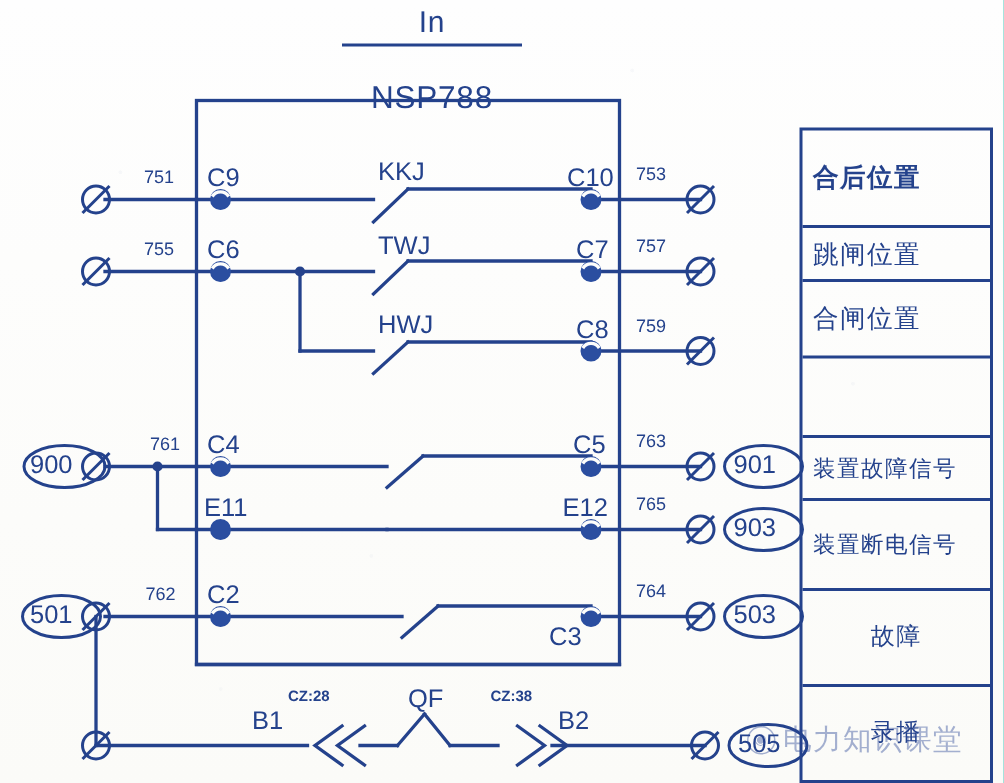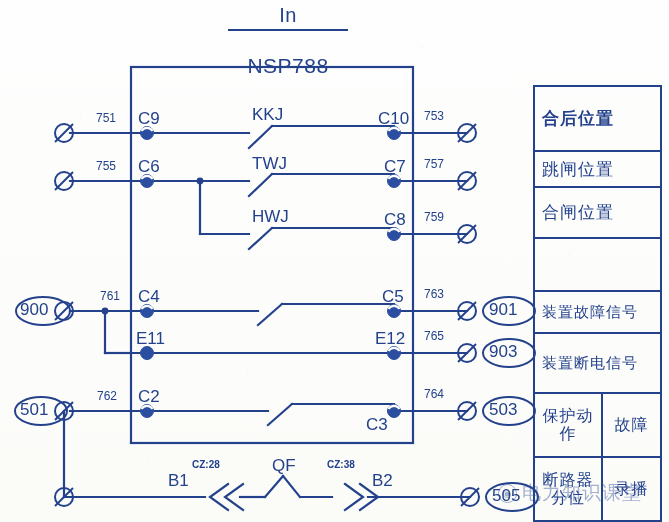--- a/index.html
+++ b/index.html
@@ -283,25 +283,20 @@
   <div class="lbl t-ref" style="left:372px;top:472px;">B2</div>
 
   <div id="panel">
     <div class="prow" style="height:65px;font-weight:bold;">合后位置</div>
     <div class="prow" style="height:36px;">跳闸位置</div>
     <div class="prow" style="height:51px;">合闸位置</div>
     <div class="spacer" style="height:51px;"></div>
     <div class="prow" style="height:42px;font-size:15px;">装置故障信号</div>
     <div class="prow" style="height:60px;font-size:15px;">装置断电信号</div>
     <div class="grid2" style="flex:1;">
-      <div class="g-left">
-        <div class="cell bb">保护动作</div>
-        <div class="cell" style="white-space:pre-line;">断路器
-分位</div>
-      </div>
       <div class="g-right">
         <div class="cell bb">故障</div>
         <div class="cell">录播</div>
       </div>
     </div>
   </div>
 
   <div id="wm">
     <span class="logo">◉</span>
     <span>电力知识课堂</span>

